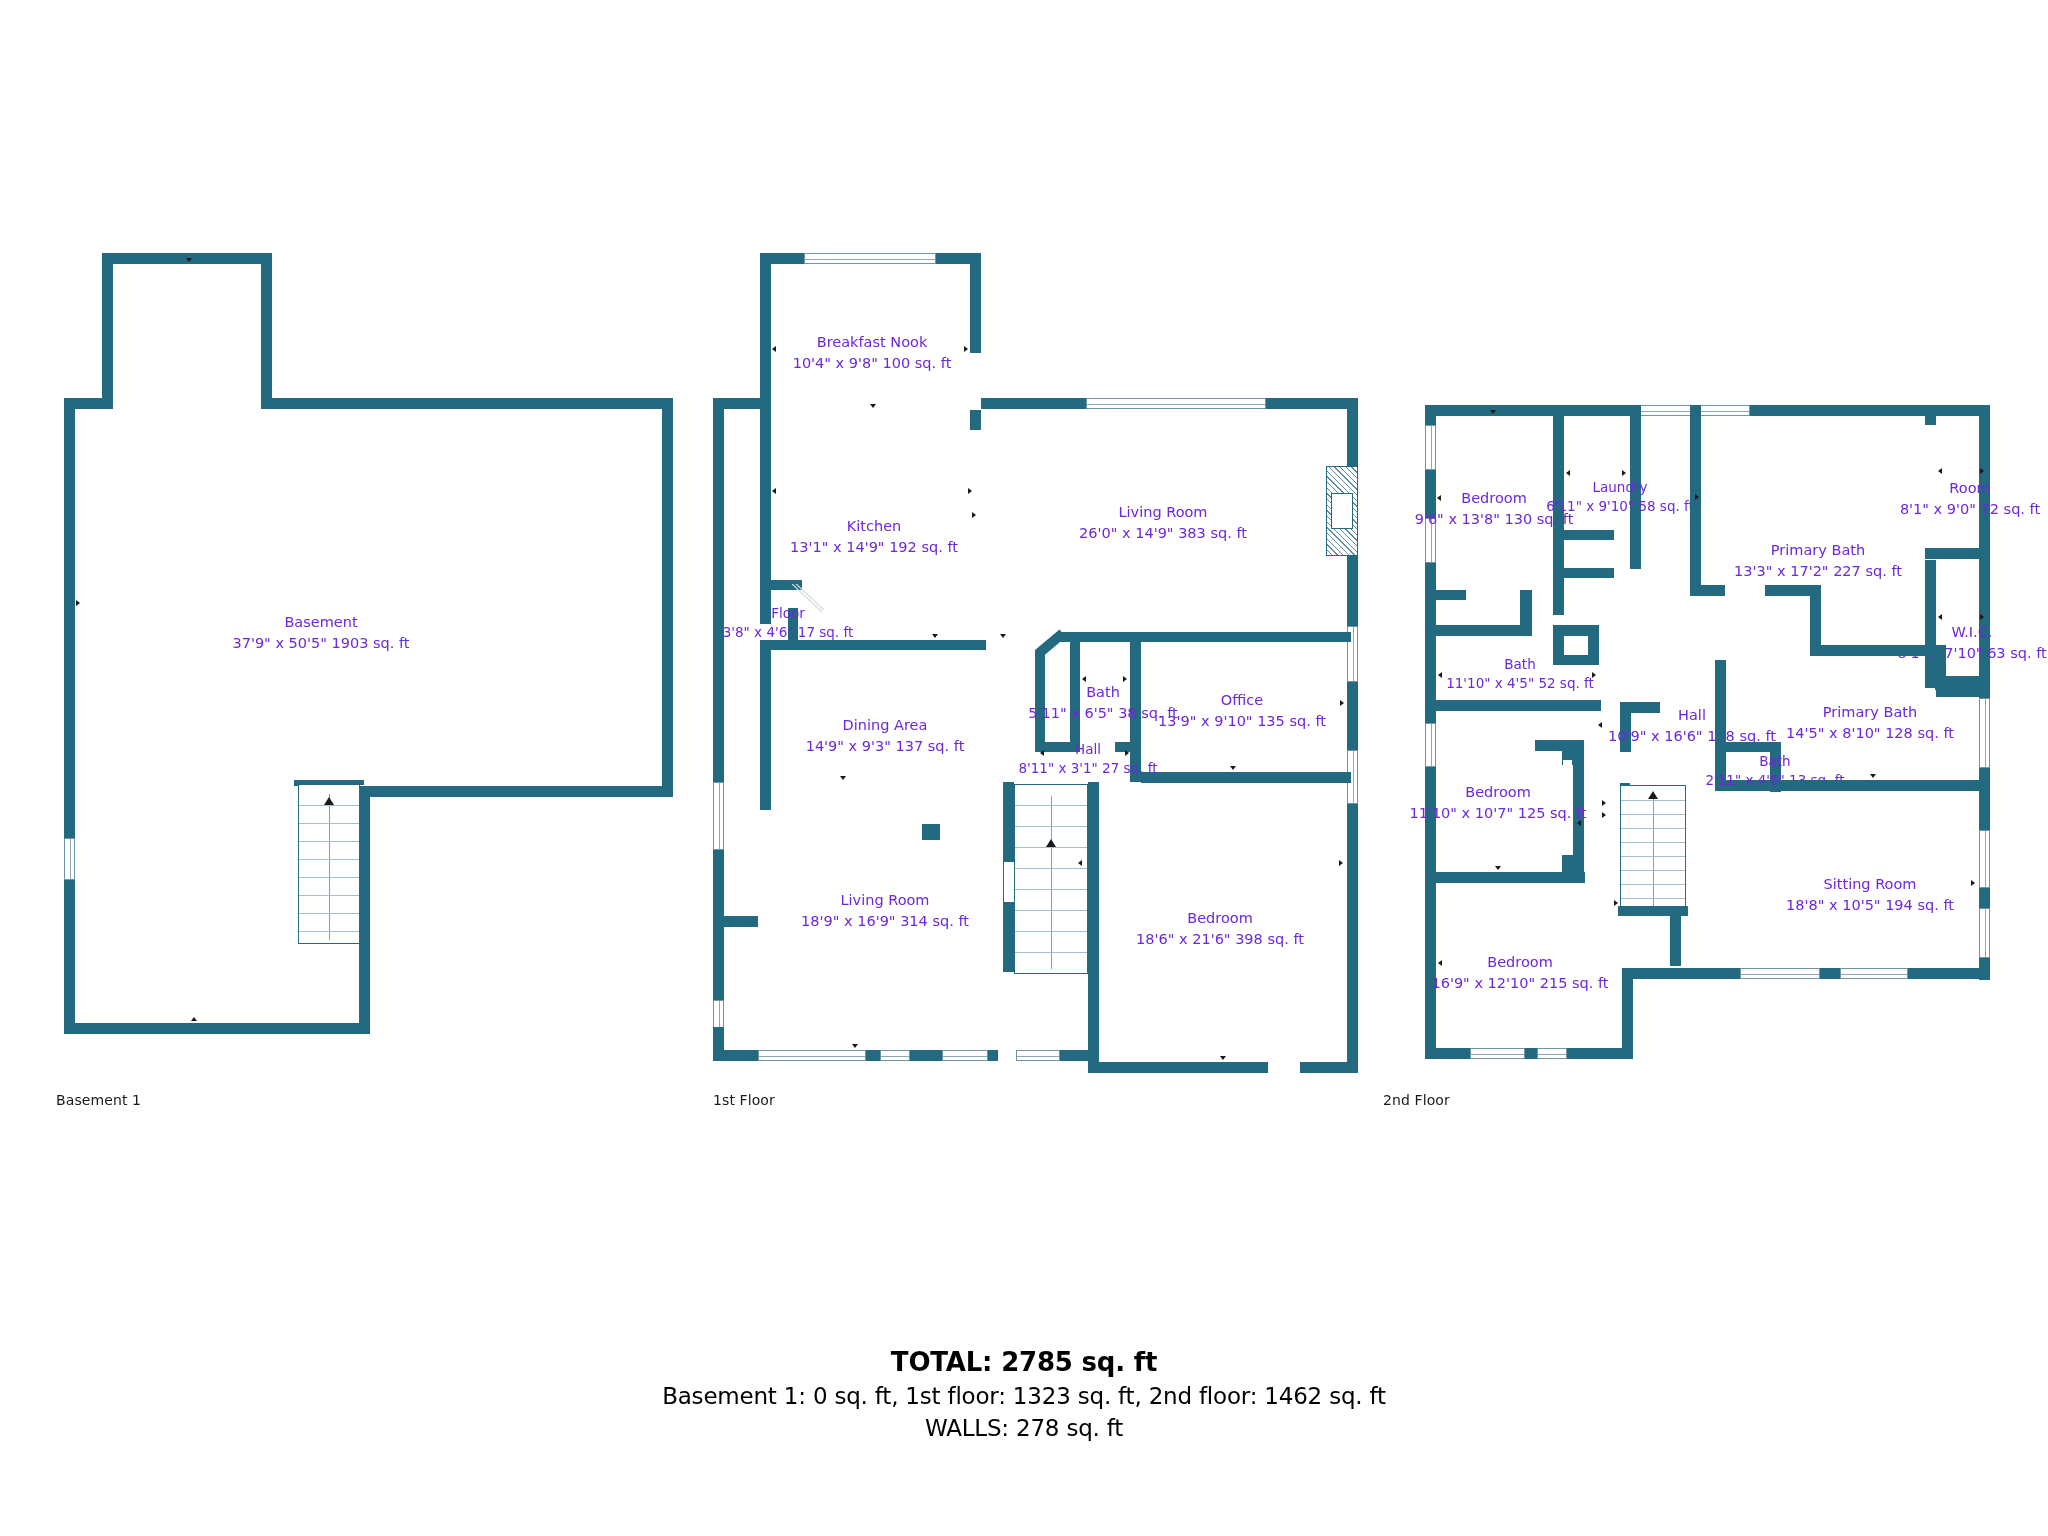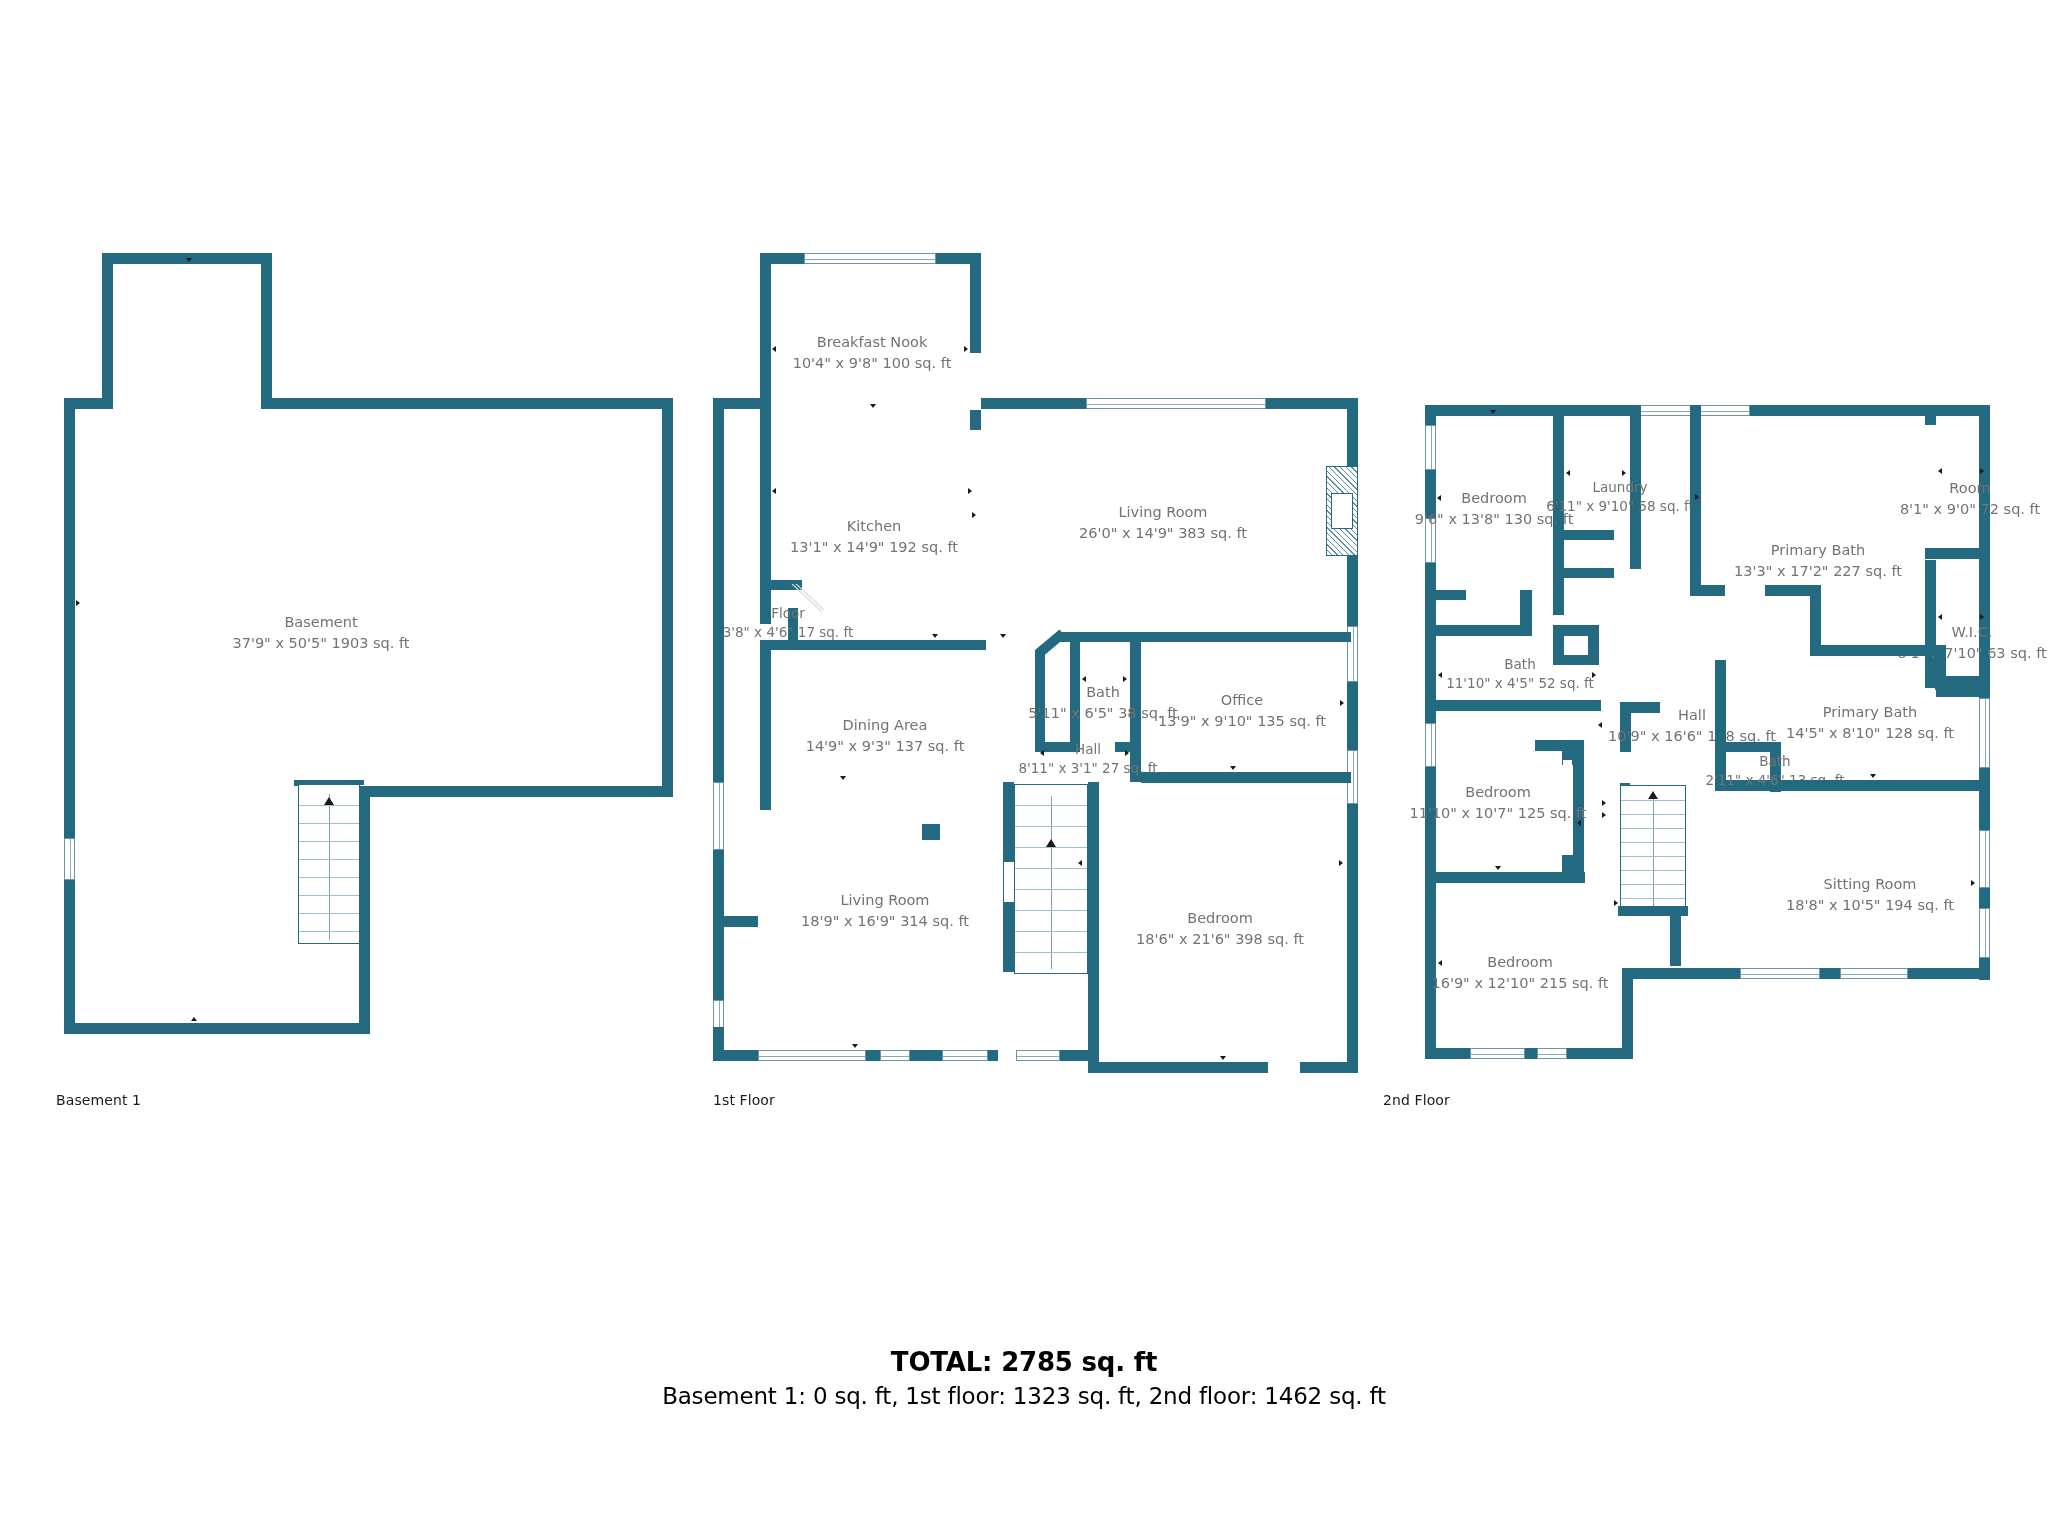--- a/index.html
+++ b/index.html
@@ -38,21 +38,21 @@
     color: #1a1a1a;
     letter-spacing: 0.1px;
     white-space: nowrap;
     font-family: "DejaVu Sans", "Liberation Sans", sans-serif;
   }
 
   
   .room-label {
     position: absolute;
     text-align: center;
-    color: #737373;
+    color: #6d28d9;
     font-size: 14.5px;
     line-height: 1.42;
     white-space: nowrap;
     transform: translateX(-50%);
     pointer-events: none;
   }
   .room-label .r-name { display: block; }
   .room-label .r-dims { display: block; }
 
   
@@ -589,15 +589,16 @@
       </div>
 
       <div class="floor-caption" style="left:13px; top:1092px;">2nd Floor</div>
     </div>
 
   </div>
 
   <div class="summary">
     <div class="total">TOTAL: 2785 sq. ft</div>
     <div class="breakdown">Basement 1: 0 sq. ft, 1st floor: 1323 sq. ft, 2nd floor: 1462 sq. ft</div>
+    <div class="excluded">WALLS: 278 sq. ft</div>
   </div>
 
 </div>
 
 </body></html>

